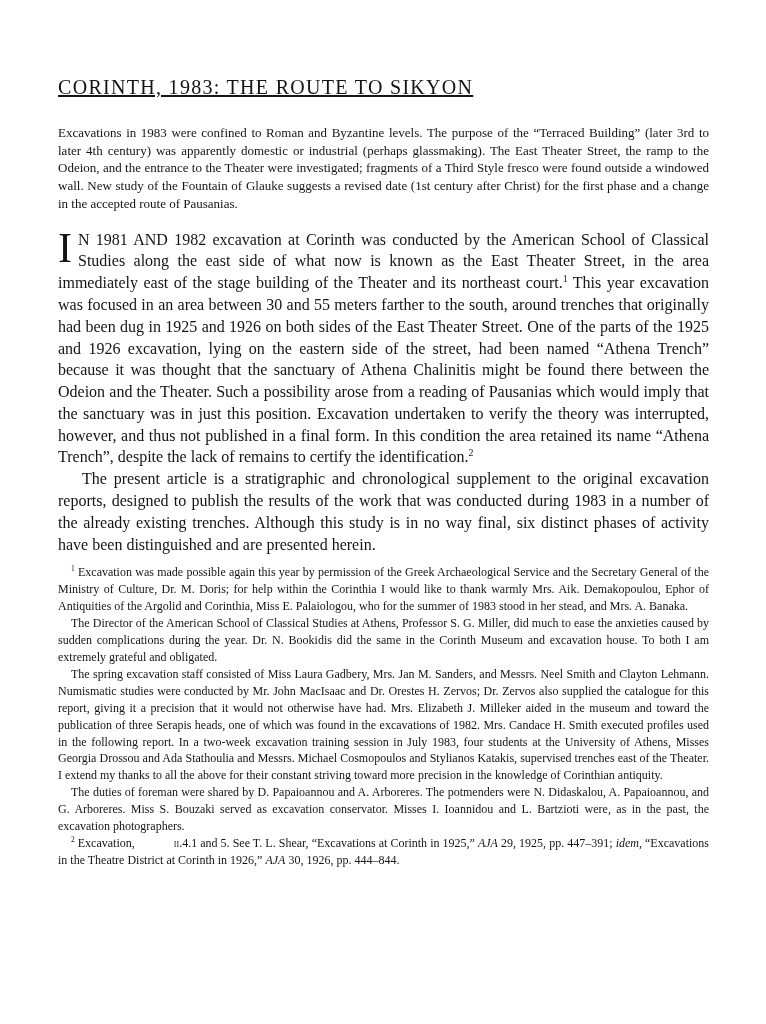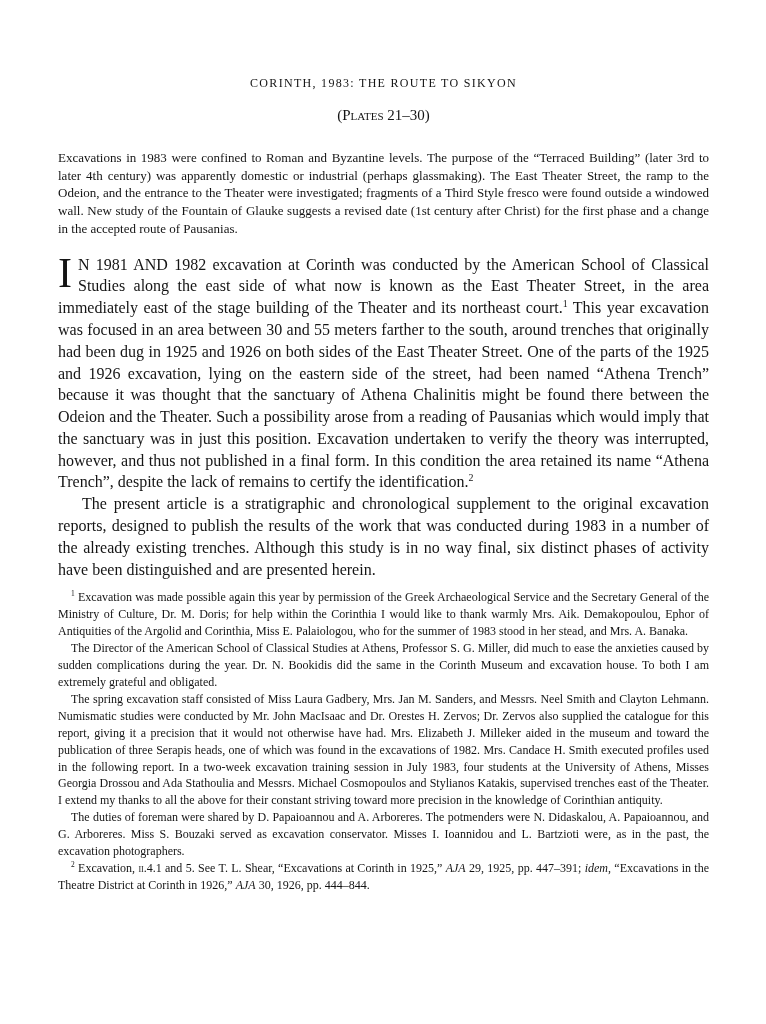--- a/index.html
+++ b/index.html
@@ -10,25 +10,26 @@
     margin: 0 auto;
     background: #ffffff;
     color: #141414;
     font-family: "Liberation Serif", "DejaVu Serif", serif;
     box-sizing: border-box;
     padding: 76px 57px 0 58px;
     overflow: hidden;
   }
   .title {
     margin: 0;
-    text-align: center;
-    font-size: 12px;
+    text-align: left;
+    font-size: 20px;
     font-weight: 400;
     letter-spacing: 1.3px;
     white-space: nowrap;
+    text-decoration: underline;
   }
   .plates {
     margin: 16px 0 0 0;
     text-align: center;
     font-size: 15px;
     font-variant: small-caps;
   }
   .abstract {
     margin: 25px 0 0 0;
     font-size: 13px;
@@ -51,30 +52,29 @@
   }
   .footnotes {
     margin-top: 9px;
     font-size: 12px;
     line-height: 16.9px;
     text-align: justify;
   }
   .footnotes p { margin: 0; text-indent: 13px; }
   .sup { vertical-align: super; font-size: 0.62em; line-height: 0; }
   .i { font-style: italic; }
-  .sc { font-variant: small-caps; }
+  .sc { font-variant: small-caps; margin-left: 36px; }
 </style>
 </head>
 <body>
 
 <div class="page">
 
   <h1 class="title">CORINTH, 1983: THE ROUTE TO SIKYON</h1>
 
-  <p class="plates">(Plates 21–30)</p>
 
   <p class="abstract">Excavations in 1983 were confined to Roman and Byzantine levels. The purpose of the “Terraced Building” (later 3rd to later 4th century) was apparently domestic or industrial (perhaps glassmaking). The East Theater Street, the ramp to the Odeion, and the entrance to the Theater were investigated; fragments of a Third Style fresco were found outside a windowed wall. New study of the Fountain of Glauke suggests a revised date (1st century after Christ) for the first phase and a change in the accepted route of Pausanias.</p>
 
   <div class="body-text">
     <p><span class="dropcap">I</span><span><span>N 1981 AND 1982 excavation at Corinth was conducted by the American School of Classical Studies along the east side of what now is known as the East Theater Street, in the area immediately east of the stage building of the Theater and its northeast court.</span><span class="sup">1</span><span> This year excavation was focused in an area between 30 and 55 meters farther to the south, around trenches that originally had been dug in 1925 and 1926 on both sides of the East Theater Street. One of the parts of the 1925 and 1926 excavation, lying on the eastern side of the street, had been named “Athena Trench” because it was thought that the sanctuary of Athena Chalinitis might be found there between the Odeion and the Theater. Such a possibility arose from a reading of Pausanias which would imply that the sanctuary was in just this position. Excavation undertaken to verify the theory was interrupted, however, and thus not published in a final form. In this condition the area retained its name “Athena Trench”, despite the lack of remains to certify the identification.</span><span class="sup">2</span></span></p>
     <p class="indent">The present article is a stratigraphic and chronological supplement to the original excavation reports, designed to publish the results of the work that was conducted during 1983 in a number of the already existing trenches. Although this study is in no way final, six distinct phases of activity have been distinguished and are presented herein.</p>
   </div>
 
   <div class="footnotes">
     <p><span class="sup">1</span><span> Excavation was made possible again this year by permission of the Greek Archaeological Service and the Secretary General of the Ministry of Culture, Dr. M. Doris; for help within the Corinthia I would like to thank warmly Mrs. Aik. Demakopoulou, Ephor of Antiquities of the Argolid and Corinthia, Miss E. Palaiologou, who for the summer of 1983 stood in her stead, and Mrs. A. Banaka.</span></p>

